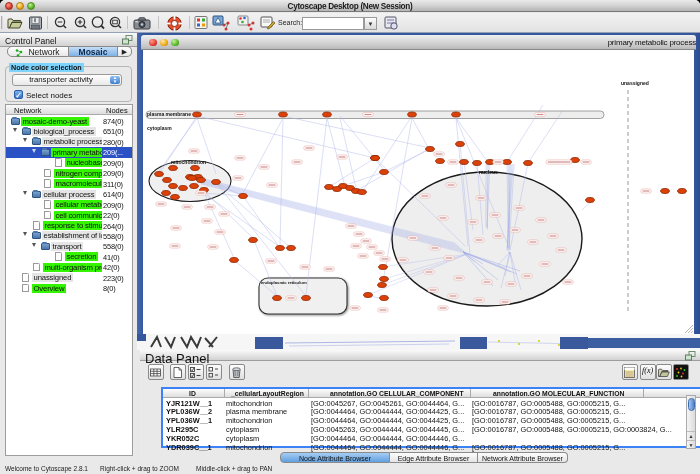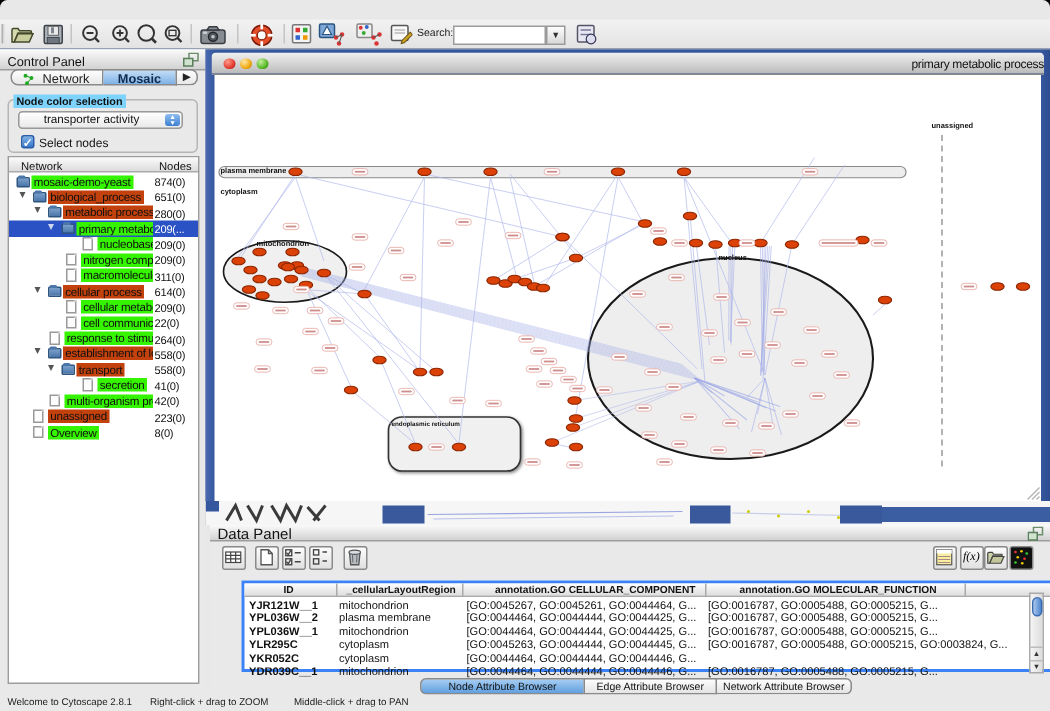--- a/index.html
+++ b/index.html
@@ -39,36 +39,36 @@
 .trow { position:absolute; left:0; width:126px; height:10.45px; font-size:7.7px; letter-spacing:-0.15px; }
 .tselrow { background:#2a52c4; }
 .trow span { position:absolute; white-space:nowrap;text-align:right; }
 .arr { top:-1.5px; color:#555; font-size:8px; }
 .tselrow .arr { color:#cdd6ee; }
 .fold { top:1.5px; width:9px; height:7px; background:linear-gradient(#7aa0cc,#4a76aa); border:1px solid #2e5580; border-radius:1px; }
 .fold::before { content:""; position:absolute; left:0px; top:-2px; width:5px; height:2px; background:#4a76aa; border-radius:1px 1px 0 0; }
 .file { top:0.5px; width:6.5px; height:8.5px; background:#fdfdfd; border:1px solid #999; }
 .file::after { content:""; position:absolute; right:-1px; top:-1px; width:0; height:0; border-left:2.5px solid transparent; border-top:2.5px solid #cfcfcf; }
 .tg { background:#35f400; color:#111; padding:0 1.5px; top:0.5px; overflow:hidden; white-space:nowrap; }
-.tr1, .tr { background:#c2410c; color:#111; padding:0 1.5px; top:0.5px; overflow:hidden; white-space:nowrap; }
+.tr1, .tr { background:#e5e5e5; color:#111; padding:0 1.5px; top:0.5px; overflow:hidden; white-space:nowrap; }
 .tval { left:97px; top:1px; color:#111; font-size:7.4px; }
 .tselrow .tval { color:#fff; }
 
 #desktop { position:absolute; left:137px; top:33px; width:563px; height:317px; background:#8d9097; }
 #frame { position:absolute; left:0; top:0; width:563px; height:301px; background:linear-gradient(90deg,#4a6ab2 0,#35579e 6px,#35579e 557px,#2d4c90 100%); }
 #frame-title { position:absolute; left:4px; top:2px; width:555px; height:15px; background:linear-gradient(#f0f0f0,#c6c6c6 80%,#b8b8b8); border-radius:3px 3px 0 0; border-bottom:1px solid #888; }
 #frame-title .tl { position:absolute; top:3.5px; width:7.5px; height:7.5px; border-radius:50%; }
 #frame-title span { position:absolute; left:0; right:0; top:3px; text-align:right; font-size:8px; color:#111; letter-spacing:-0.2px; }
 #canvas { position:absolute; left:6px; top:17px; width:551px; height:284px; background:#fff; }
 
 #strip { position:absolute; left:0; top:301px; width:563px; height:16px; background:#f6f6f6; overflow:hidden; }
 
 #dpanel { position:absolute; left:140px; top:350px; width:560px; height:113px; background:#e9e9e9; }
 #dp-head { position:absolute; left:0; top:0; width:560px; height:11px; background:linear-gradient(#fafafa,#d2d2d2); border-bottom:1px solid #9d9d9d; }
-#dp-head span { position:absolute; left:5px; top:1px; font-size:10px; color:#111; }
+#dp-head span { position:absolute; left:5px; top:1px; font-size:13px; color:#111; }
 .dbtn { position:absolute; top:14px; width:15.5px; height:15.5px; background:linear-gradient(#fdfdfd,#e0e0e0); border:1px solid #8a8a8a; border-radius:2px; }
 #dp-table { position:absolute; left:21px; top:37px; width:542px; height:61px; background:#fff; border:2px solid #3b82f6; }
 #dp-thead { position:absolute; left:0; top:0; width:540px; height:8.5px; background:linear-gradient(#fdfdfd,#dedede); border-bottom:1px solid #aaa; font-size:6.8px; font-weight:bold; color:#111; }
 #dp-thead span { position:absolute; top:1px; }
 #dp-tbody { position:absolute; left:0; top:9.5px; width:540px; height:53px; }
 .drow { position:absolute; left:0; width:540px; height:8.8px; font-size:7.4px; color:#111; white-space:nowrap; }
 .drow span { position:absolute; top:0; overflow:hidden; }
 .c1 { left:3px; width:57px; font-weight:bold; }
 .c2 { left:63px; width:82px; }
 .c3 { left:148px; width:158px; }
@@ -78,20 +78,26 @@
 .dtab { position:absolute; top:0; height:11px; line-height:11px; border:1px solid #8a8a8a; background:linear-gradient(#fdfdfd,#e4e4e4); color:#111; text-align:center; white-space:nowrap; }
 #dtab1 { left:0; width:110px; background:linear-gradient(#a6cdf2,#61a0e0); border-radius:4px 0 0 4px; }
 #dtab2 { left:110px; width:88px; border-left:none; }
 #dtab3 { left:198px; width:90px; border-left:none; border-radius:0 4px 4px 0; }
 
 #status { position:absolute; left:0; top:463px; width:700px; height:11px; background:#e9e9e9; font-size:6.5px; color:#222; }
 #status span { position:absolute; top:1.5px; }
 </style></head>
 <body>
 <div id="app">
+  <div id="titlebar">
+    <div class="tl" style="left:5px; background:radial-gradient(circle at 35% 30%, #ff9a8a, #e33e32 60%, #9c1408); border:0.5px solid #a02a1e;"></div>
+    <div class="tl" style="left:16px; background:radial-gradient(circle at 35% 30%, #ffe9a8, #f0a913 60%, #b07400); border:0.5px solid #ad7d14;"></div>
+    <div class="tl" style="left:27px; background:radial-gradient(circle at 35% 30%, #c4f0a0, #59b926 60%, #2d7800); border:0.5px solid #4e8c1f;"></div>
+    <div id="title-text">Cytoscape Desktop (New Session)</div>
+  </div>
   <div id="toolbar">
     <div style="position:absolute;left:1px;top:3px;width:1px;height:13px;border-left:1px solid #b0b0b0;border-right:1px solid #d8d8d8"></div>
       <svg class="ti" style="left:7px" width="16" height="16" viewBox="0 0 16 16">
         <path d="M1 13 L1 5 Q1 4 2 4 L5 4 L6 5.5 L13 5.5 Q14 5.5 14 6.5 L14 7 L5 7 L2.5 13 Z" fill="#d6d9b0" stroke="#44482a" stroke-width="1"></path>
         <path d="M2.5 13 L5 7.5 L15 7.5 L12.5 13 Z" fill="#c9cd9e" stroke="#44482a" stroke-width="1"></path>
       </svg>
     <svg class="ti" style="left:28px" width="15" height="16" viewBox="0 0 15 16">
         <rect x="1.5" y="2" width="12" height="12" rx="1" fill="#aab0b8" stroke="#3c4248" stroke-width="1"></rect>
         <rect x="4" y="2.5" width="7" height="6" fill="#e8eaec" stroke="#555" stroke-width="0.6"></rect>
         <rect x="6" y="3.2" width="2" height="4" fill="#7e858c"></rect>

